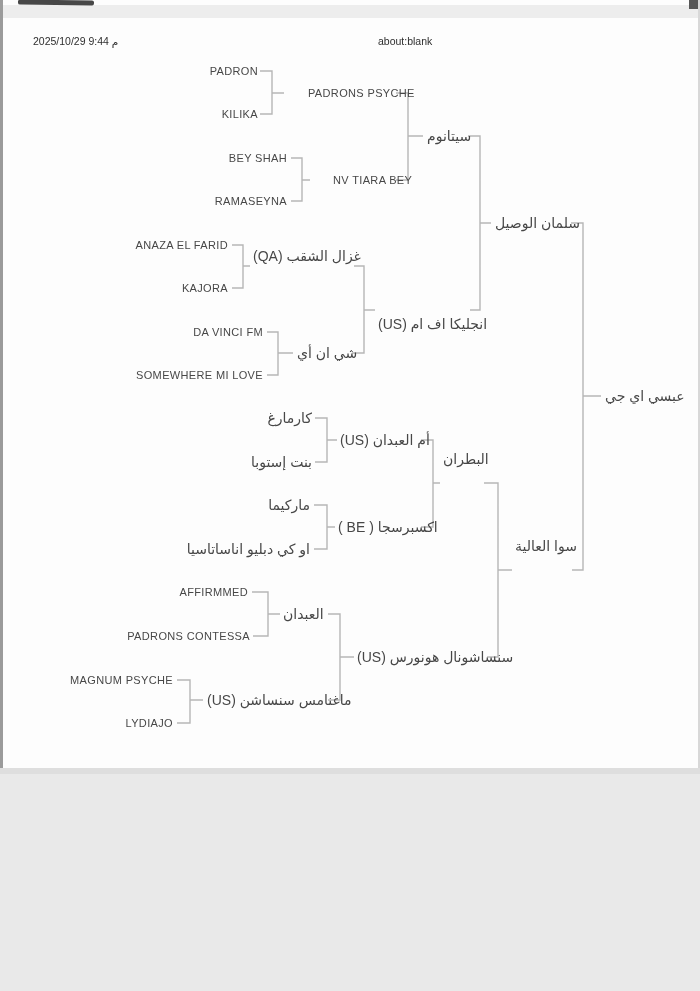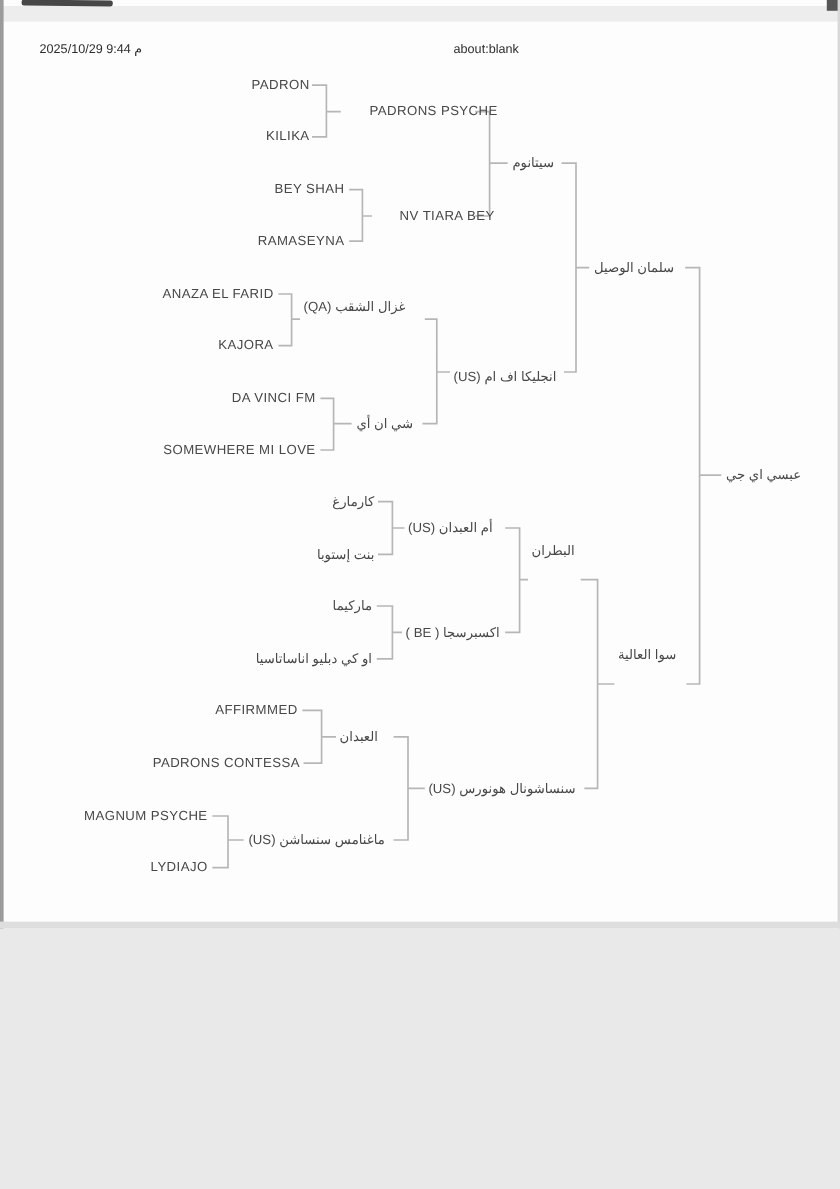--- a/index.html
+++ b/index.html
@@ -14,21 +14,21 @@
   .hdr-time{position:absolute;left:33px;top:35px;font-size:10.5px;color:#2e2e2e;}
   .hdr-url{position:absolute;left:378px;top:35px;font-size:10.5px;color:#2e2e2e;}
   .ftr-url{position:absolute;left:34px;top:966px;font-size:10.5px;color:#2e2e2e;z-index:3;}
   .ftr-page{position:absolute;left:652px;top:966px;font-size:10px;color:#333;z-index:3;margin-top:24px;}
   .watermark{position:absolute;right:4px;top:938px;z-index:2;font-size:46px;font-weight:700;font-style:italic;
              color:#f4f4f4;transform:skewX(-10deg) rotate(-1deg);
              text-shadow:-1px 0 0 #e0e0e0,0 -1px 0 #e4e4e4,1px 1px 0 #ffffff;}
   svg.connectors{position:absolute;left:0;top:0;z-index:1;}
   .node{position:absolute;transform:translateY(-50%);white-space:nowrap;z-index:2;color:#474747;}
   .en{font-size:11px;letter-spacing:.35px;padding-left:20px;}
-  .ar{font-size:11px;direction:rtl;}
+  .ar{font-size:14px;direction:rtl;}
 </style>
 </head>
 <body>
 
 <div class="page">
 
   <div class="top-band"></div>
   <div class="mark-tl"></div>
   <div class="mark-tr"></div>
   <div class="edge-left"></div>
@@ -60,21 +60,21 @@
   <div class="node en" style="top:93px;left:288px">PADRONS PSYCHE</div>
   <div class="node en" style="top:114px;right:442px">KILIKA</div>
   <div class="node ar" style="top:136px;left:427px">سيتانوم</div>
   <div class="node en" style="top:158px;right:413px">BEY SHAH</div>
   <div class="node en" style="top:180px;left:313px">NV TIARA BEY</div>
   <div class="node en" style="top:201px;right:413px">RAMASEYNA</div>
   <div class="node ar" style="top:223px;left:495px">سلمان الوصيل</div>
   <div class="node en" style="top:245px;right:472px">ANAZA EL FARID</div>
   <div class="node ar" style="top:256px;left:253px">غزال الشقب (QA)</div>
   <div class="node en" style="top:288px;right:472px">KAJORA</div>
-  <div class="node ar" style="top:314px;left:378px">انجليكا اف ام (US)</div>
+  <div class="node ar" style="top:324px;left:378px">انجليكا اف ام (US)</div>
   <div class="node en" style="top:332px;right:437px">DA VINCI FM</div>
   <div class="node ar" style="top:353px;left:297px">شي ان أي</div>
   <div class="node en" style="top:375px;right:437px">SOMEWHERE MI LOVE</div>
   <div class="node ar" style="top:396px;left:605px">عبسي اي جي</div>
   <div class="node ar" style="top:418px;right:388px">كارمارغ</div>
   <div class="node ar" style="top:440px;left:340px">أم العبدان (US)</div>
   <div class="node ar" style="top:462px;right:388px">بنت إستوبا</div>
   <div class="node ar" style="top:459px;left:443px">البطران</div>
   <div class="node ar" style="top:505px;right:390px">ماركيما</div>
   <div class="node ar" style="top:527px;left:338px">اكسبرسجا ( BE )</div>

